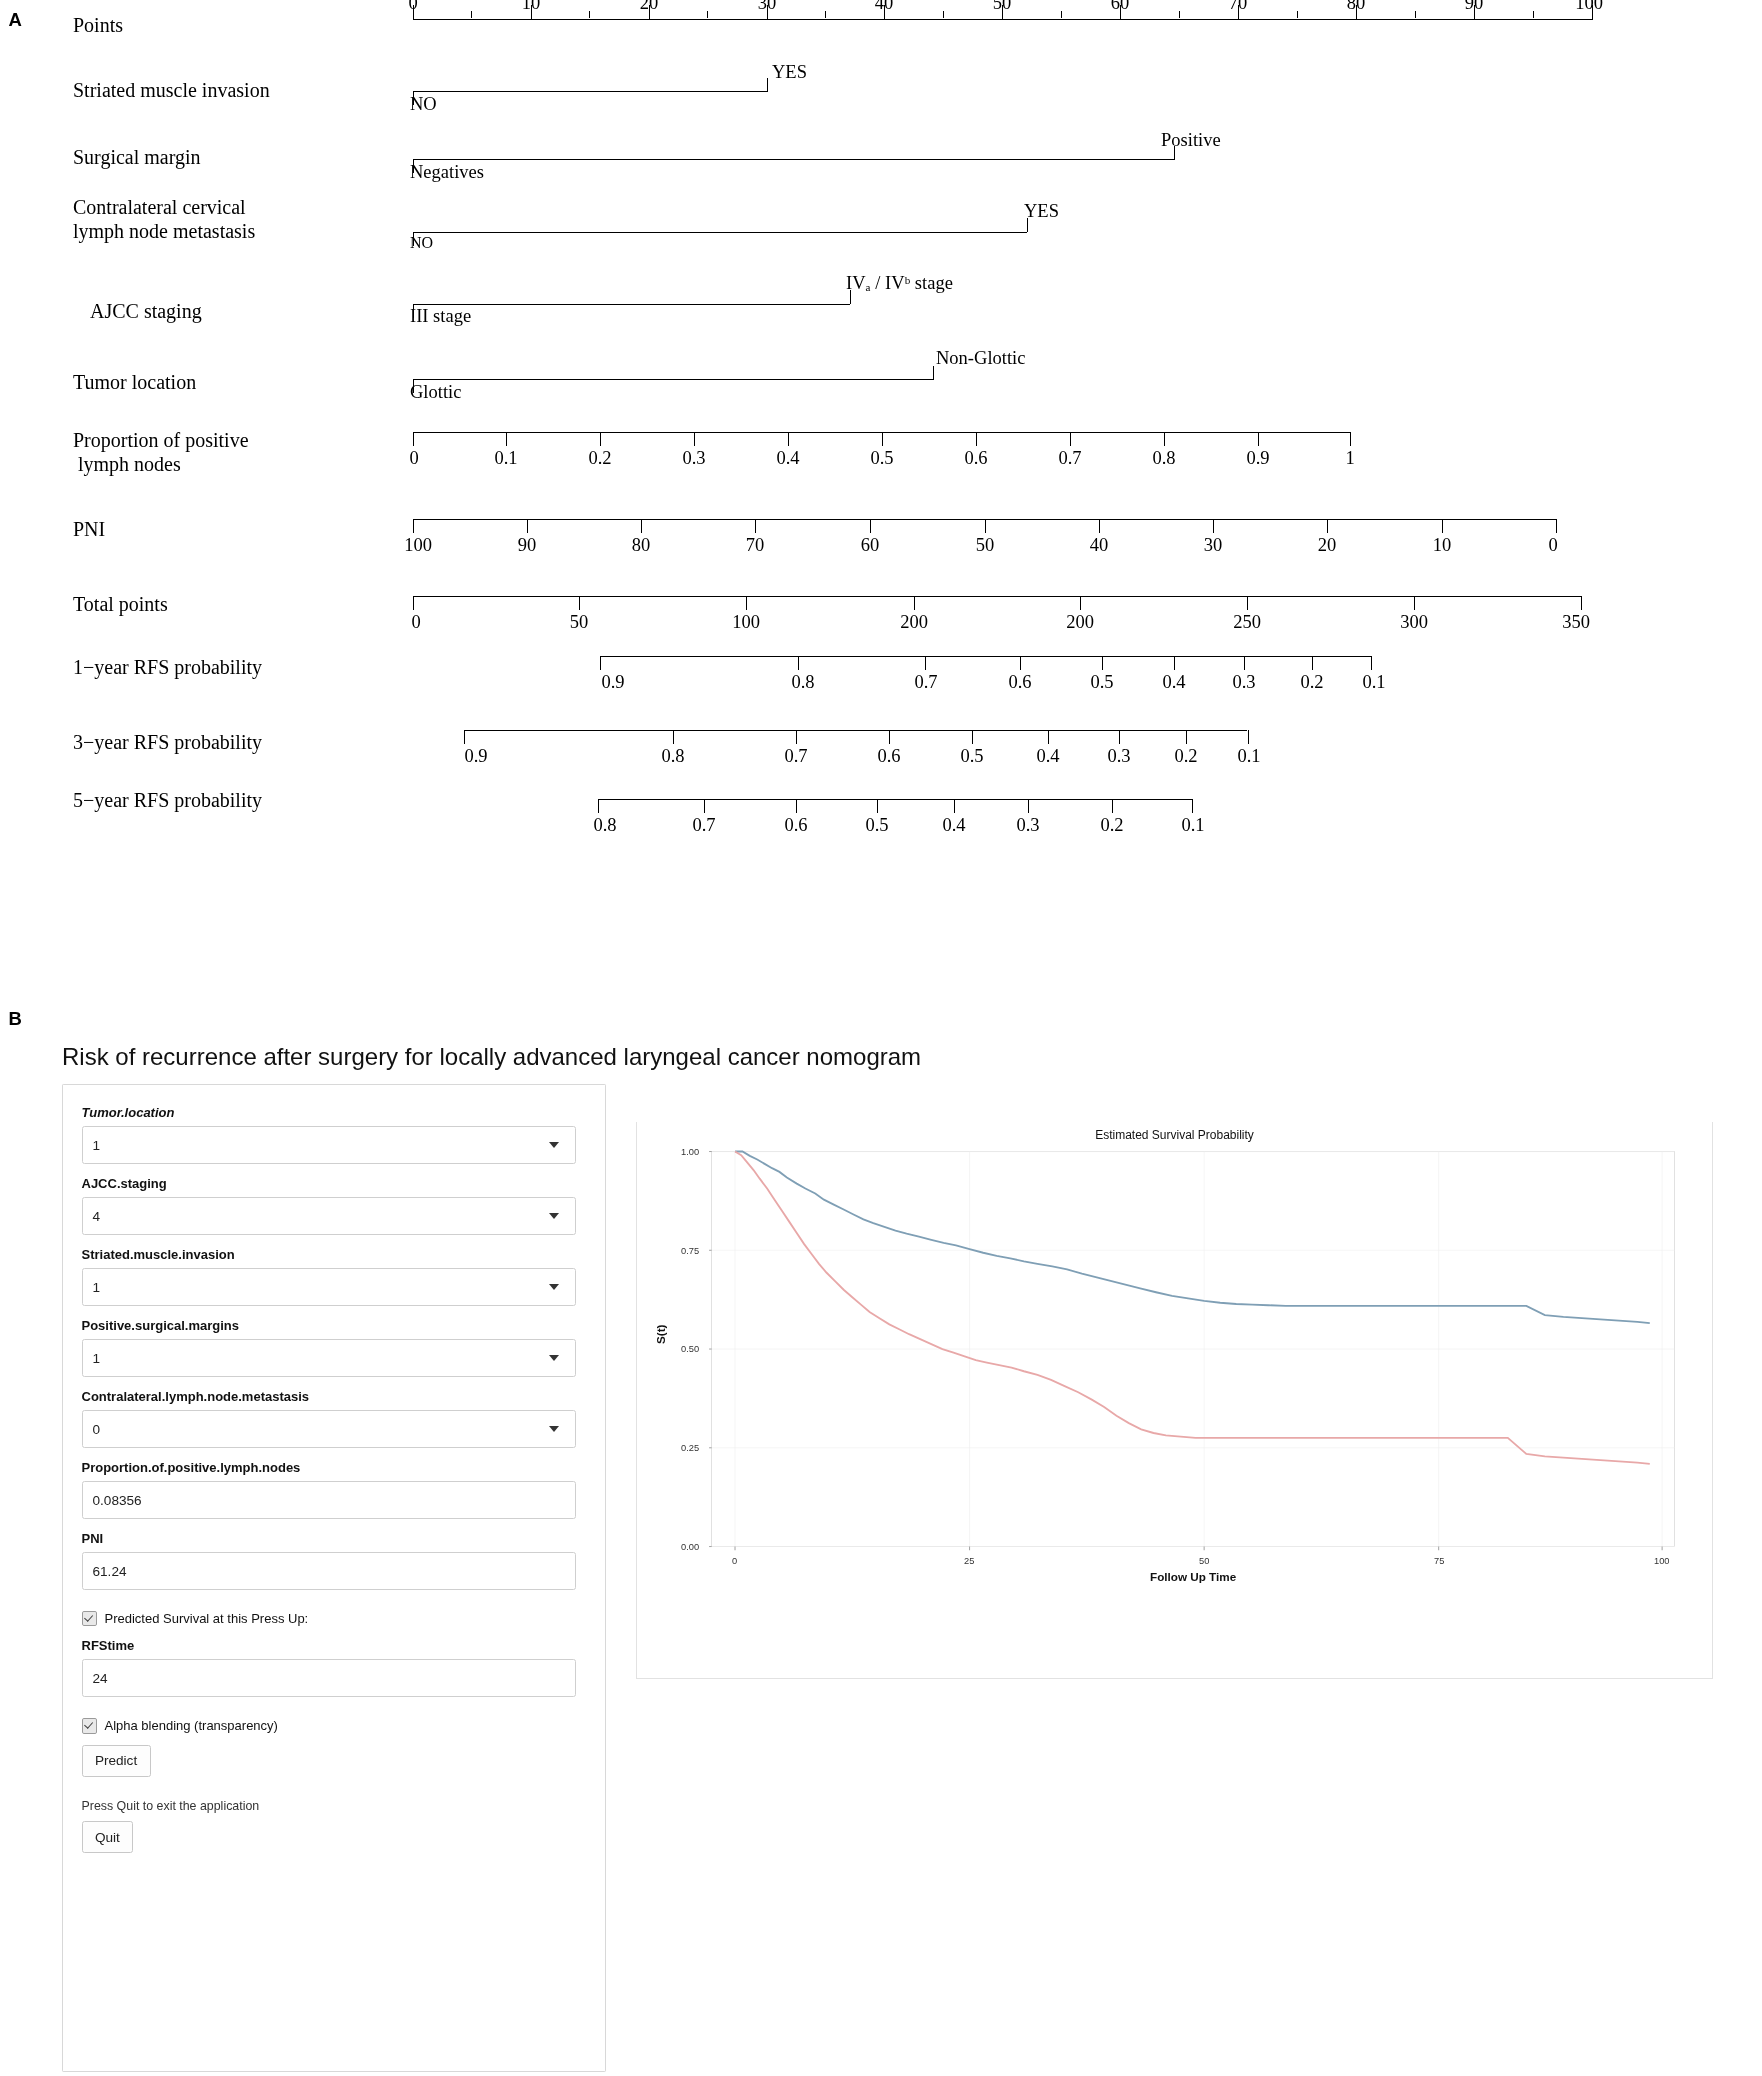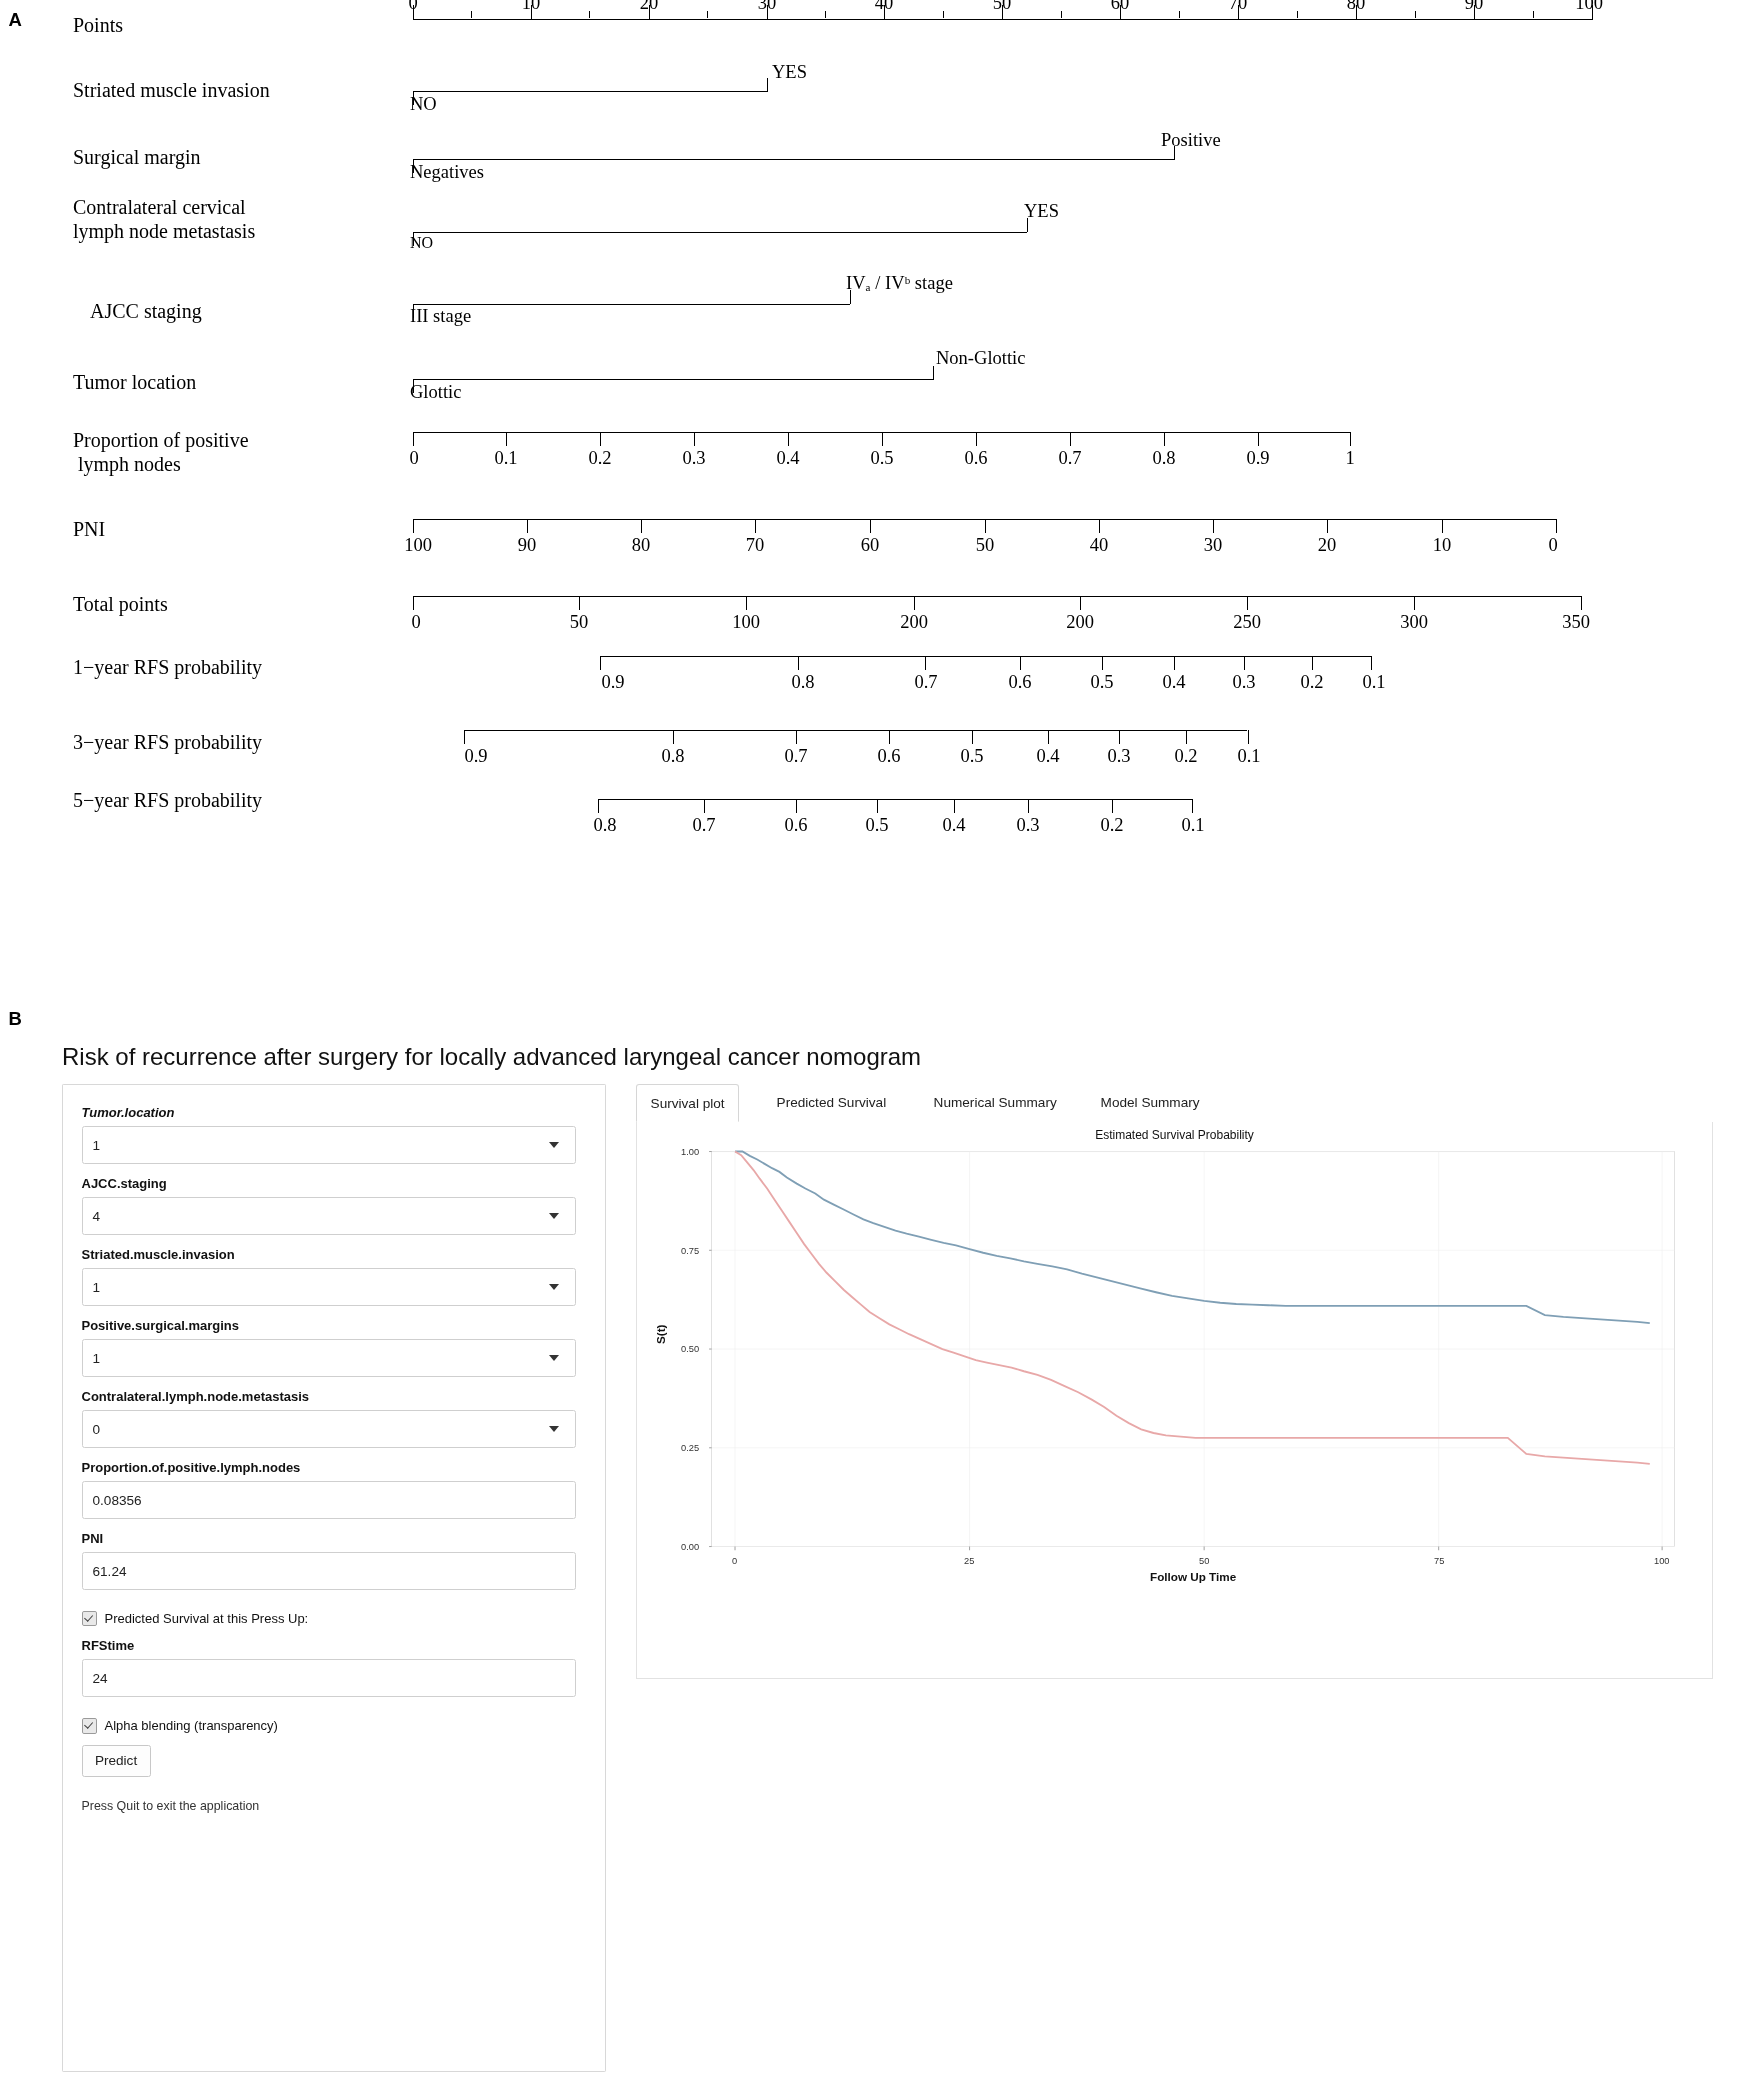--- a/index.html
+++ b/index.html
@@ -510,30 +510,25 @@
     </div>
 
     <div class="check-row">
       <span class="checkbox"></span>
       <span class="check-label">Alpha blending (transparency)</span>
     </div>
 
     <div><span class="btn">Predict</span></div>
 
     <div class="hint">Press Quit to exit the application</div>
+    <div><span class="btn">Quit</span></div>
   </div>
 
   <div id="mainpanel">
 
-    <div id="tabbar">
-      <div class="tab active" style="left:0px;">Survival plot</div>
-      <div class="tab" style="left:127px;">Predicted Survival</div>
-      <div class="tab" style="left:284px;">Numerical Summary</div>
-      <div class="tab" style="left:451px;">Model Summary</div>
-    </div>
 
     <div id="plotbox">
       <div id="plot-title">Estimated Survival Probability</div>
 
       <svg width="1075" height="537" viewBox="0 0 1740 870" style="position:absolute; left:0; top:11px;">
 
         <rect x="120" y="30" width="1560" height="640" fill="#ffffff" stroke="#cfcfcf" stroke-width="1"></rect>
 
         <g stroke="#eeeeee" stroke-width="1">
           <line x1="120" y1="670" x2="1680" y2="670"></line>

